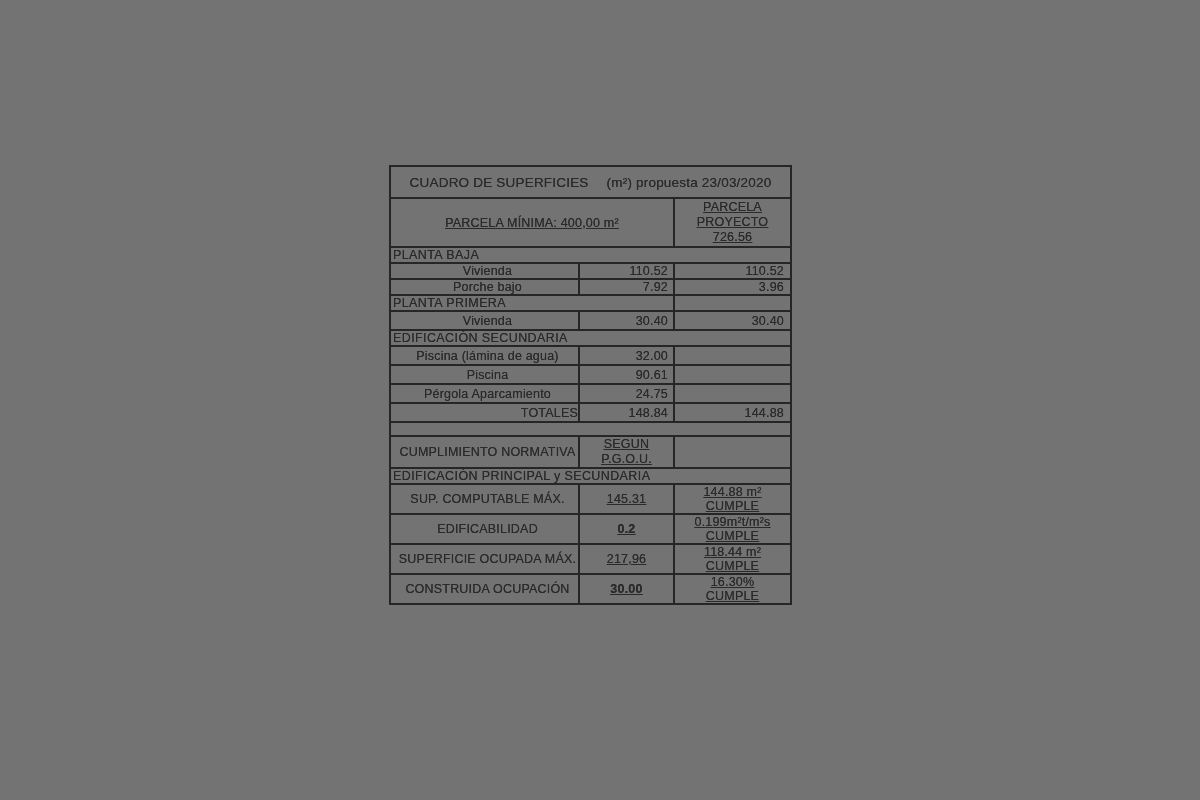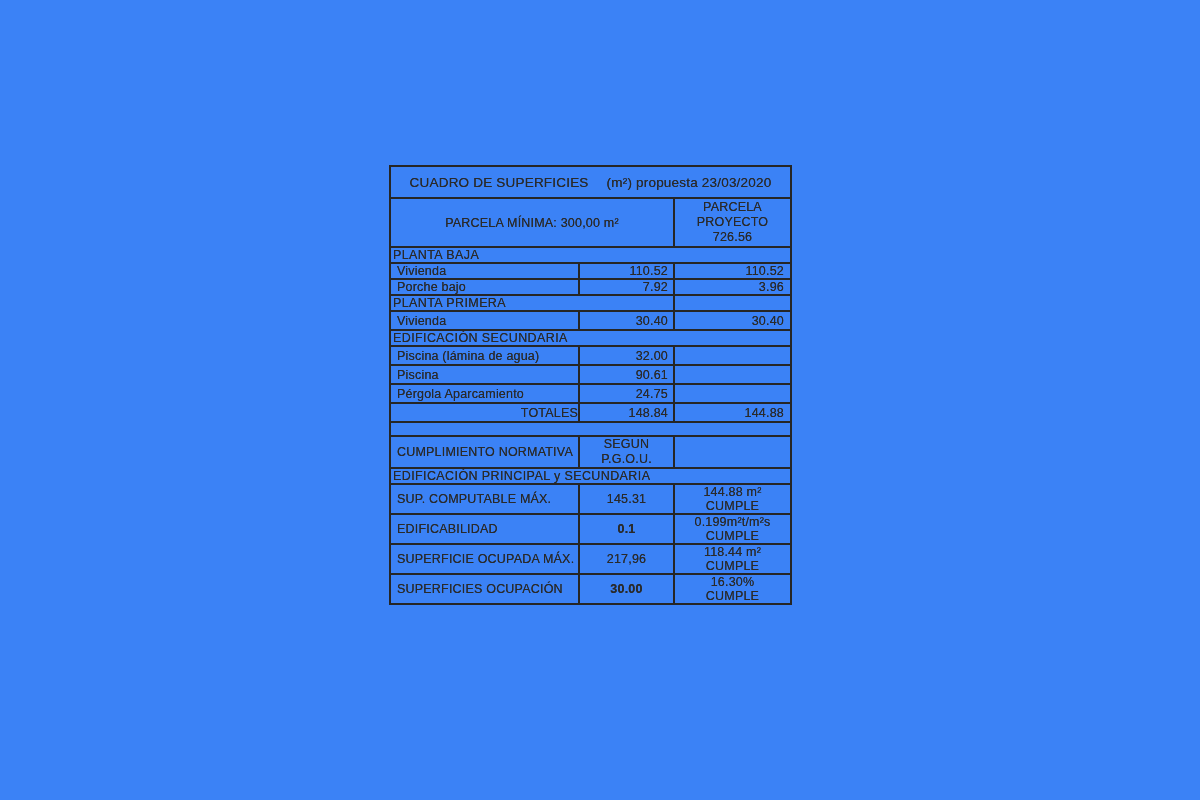--- a/index.html
+++ b/index.html
@@ -4,21 +4,21 @@
 <style>
   html, body {
     margin: 0;
     padding: 0;
     background: #ffffff;
   }
   .sheet {
     position: relative;
     width: 1200px;
     height: 800px;
-    background: #3b82f6;
+    background: #737373;
     overflow: hidden;
     font-family: "Liberation Sans", sans-serif;
   }
   .cuadro {
     position: absolute;
     left: 389px;
     top: 165px;
   }
   table.cuadro-table {
     border-collapse: collapse;
@@ -45,22 +45,22 @@
   tr.r-heads   { height: 47px; }
   tr.r-s       { height: 14px; }  
   tr.r-d       { height: 15px; }  
   tr.r-d2      { height: 19px; }  
   tr.r-blank   { height: 14px; }
   tr.r-norm    { height: 17px; }
   tr.r-chk     { height: 29px; }  
 
   .title-cell { text-align: center; font-size: 13.5px; }
   .title-note { margin-left: 18px; }
-  .ctr  { text-align: center; }
-  .lbl  { text-align: left; padding-left: 6px; }
+  .ctr  { text-align: center; text-decoration: underline; }
+  .lbl  { text-align: center; padding-left: 6px; }
   .sec  { text-align: left; padding-left: 2px; letter-spacing: 0.4px; }
   .num  { text-align: right; padding-right: 5px; }
   .num3 { text-align: right; padding-right: 6px; }
   .rlbl { text-align: right; }
   .b    { font-weight: bold; }
   .ln   { line-height: 15px; }
   .ln2  { line-height: 14px; }
 </style>
 </head>
 <body>
@@ -75,21 +75,21 @@
       </colgroup>
 
       <tbody>
           <tr class="r-title">
         <td colspan="3" class="title-cell">
           <span>CUADRO DE SUPERFICIES</span><span class="title-note">(m²) propuesta 23/03/2020</span>
         </td>
       </tr>
 
       <tr class="r-parcela">
-        <td colspan="2" class="ctr">PARCELA MÍNIMA: 300,00 m²</td>
+        <td colspan="2" class="ctr">PARCELA MÍNIMA: 400,00 m²</td>
         <td class="ctr">
           <div class="ln">PARCELA</div>
           <div class="ln">PROYECTO</div>
           <div class="ln">726.56</div>
         </td>
       </tr>
 
 
       <tr class="r-s">
         <td colspan="3" class="sec">PLANTA BAJA</td>
@@ -161,38 +161,38 @@
         <td class="lbl">SUP. COMPUTABLE MÁX.</td>
         <td class="ctr">145.31</td>
         <td class="ctr">
           <div class="ln2">144.88 m²</div>
           <div class="ln2">CUMPLE</div>
         </td>
       </tr>
 
       <tr class="r-chk">
         <td class="lbl">EDIFICABILIDAD</td>
-        <td class="ctr b">0.1</td>
+        <td class="ctr b">0.2</td>
         <td class="ctr">
           <div class="ln2">0.199m²t/m²s</div>
           <div class="ln2">CUMPLE</div>
         </td>
       </tr>
 
       <tr class="r-chk">
         <td class="lbl">SUPERFICIE OCUPADA MÁX.</td>
         <td class="ctr">217,96</td>
         <td class="ctr">
           <div class="ln2">118.44 m²</div>
           <div class="ln2">CUMPLE</div>
         </td>
       </tr>
 
       <tr class="r-chk">
-        <td class="lbl">SUPERFICIES OCUPACIÓN</td>
+        <td class="lbl">CONSTRUIDA OCUPACIÓN</td>
         <td class="ctr b">30.00</td>
         <td class="ctr">
           <div class="ln2">16.30%</div>
           <div class="ln2">CUMPLE</div>
         </td>
       </tr>
 
     </tbody>
       </table>
   </div>

